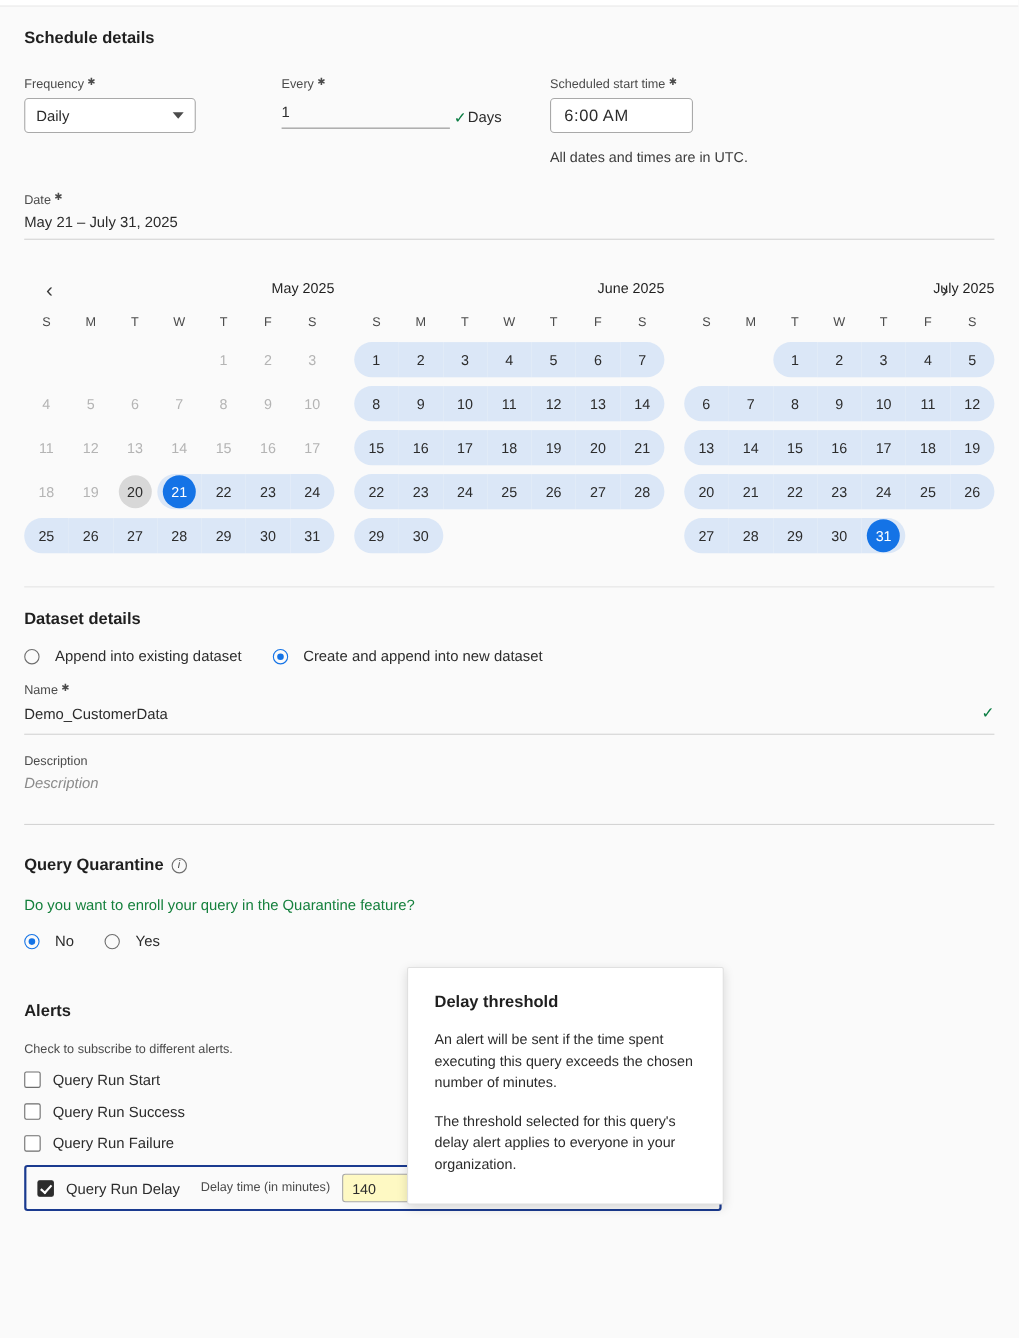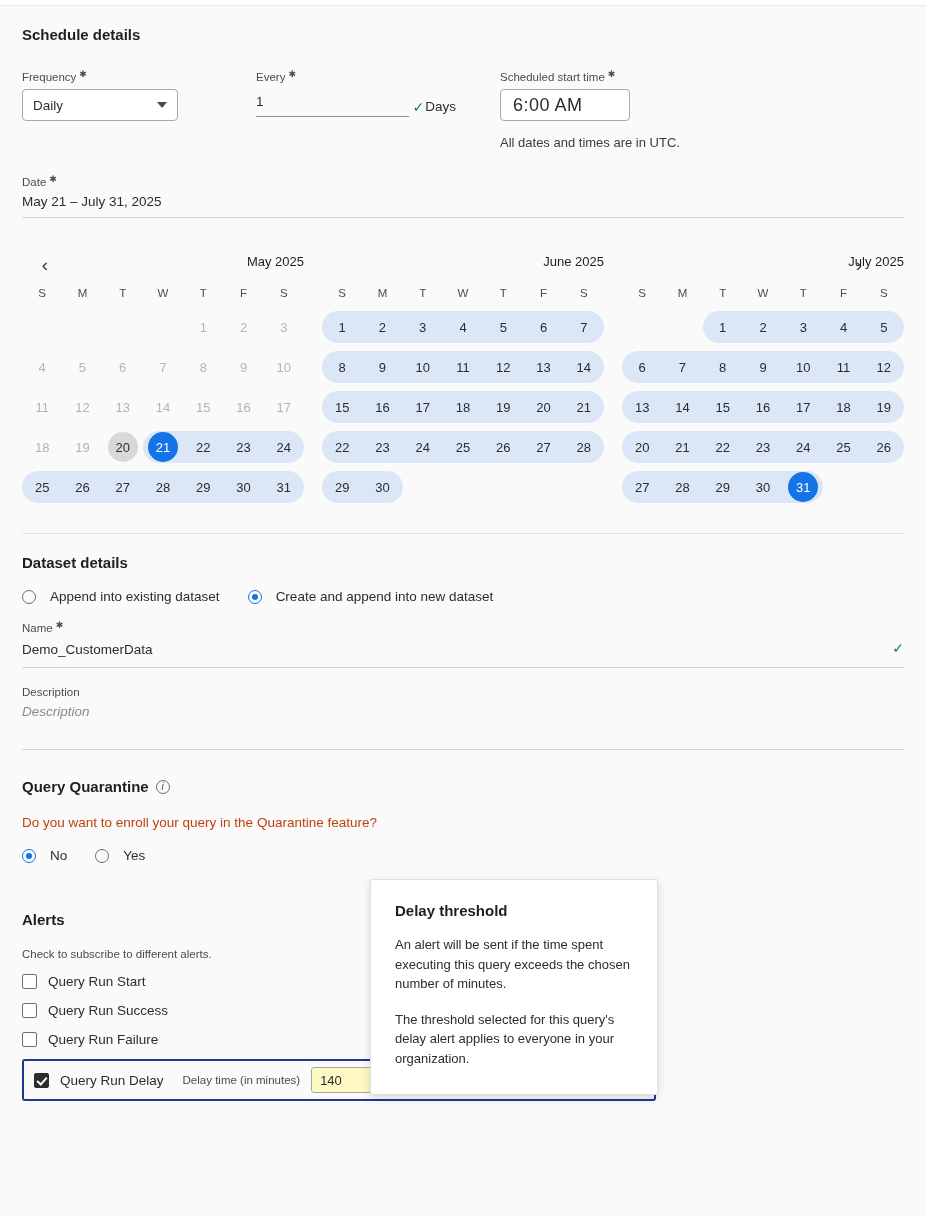--- a/index.html
+++ b/index.html
@@ -99,21 +99,21 @@
   .col-time { margin-left: 44px; }
   .time-box {
     width: 130px;
     height: 32px;
     border: 1px solid #a9a9a9;
     border-radius: 4px;
     background: #fff;
     display: flex;
     align-items: center;
     padding: 0 12px;
-    font-size: 18px;
+    font-size: 15px;
     letter-spacing: .5px;
   }
   .utc-note {
     font-size: 13px;
     color: #3b3b3b;
     margin-top: 14px;
   }
 
   
   .date-block { margin-top: 26px; }
@@ -250,21 +250,21 @@
     border: 1px solid #6e6e6e;
     border-radius: 50%;
     font-size: 10px;
     line-height: 12px;
     text-align: center;
     color: #4b4b4b;
     font-weight: normal;
     font-style: italic;
     display: inline-block;
   }
-  .qq-q { font-size: 13.5px; color: #c2410c; margin-top: 20px; }
+  .qq-q { font-size: 13.5px; color: #15803d; margin-top: 20px; }
 
   
   .alerts-title { font-size: 15px; font-weight: bold; color: #1f1f1f; margin-top: 48px; }
   .alerts-sub { font-size: 11.5px; color: #4b4b4b; margin-top: 20px; }
   .cb-row { display: flex; align-items: center; gap: 11px; margin-top: 14px; }
   .cbox {
     width: 15px; height: 15px;
     border: 1.5px solid #6e6e6e;
     border-radius: 2px;
     background: #fff;

